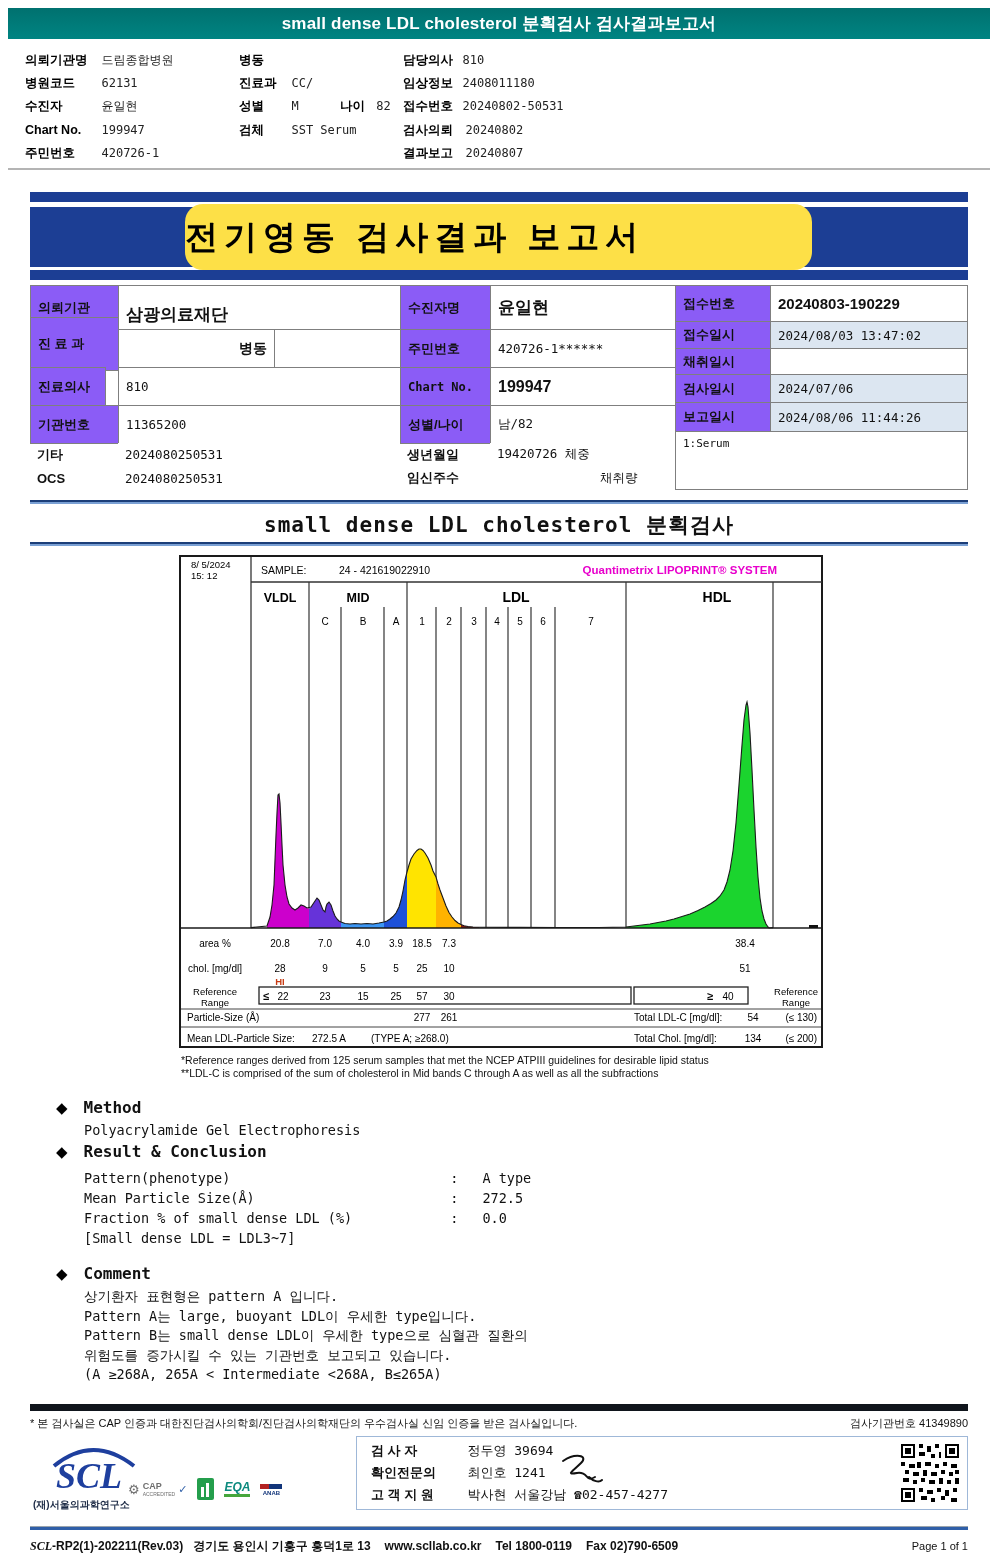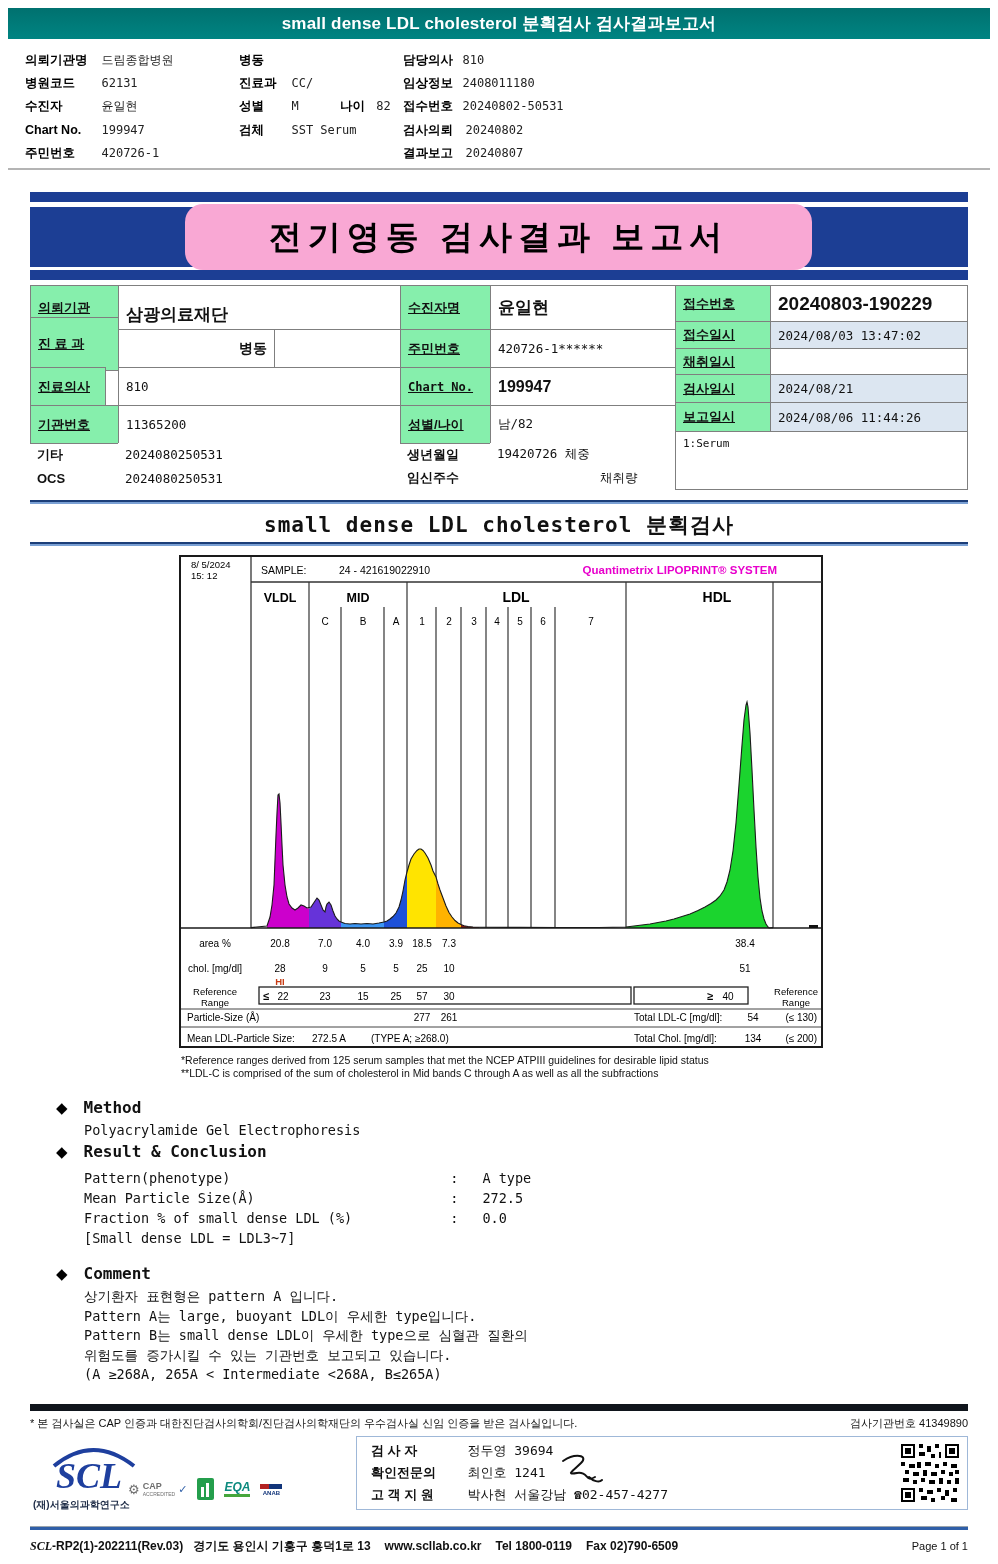--- a/index.html
+++ b/index.html
@@ -17,30 +17,30 @@
   .ph-col { position:absolute; top:45px; }
   .ph-row { position:absolute; white-space:nowrap; }
   .ph-label { font-weight:bold; font-size:12.5px; color:#000; display:inline-block; }
   .ph-value { font-size:12px; color:#222; font-family:"DejaVu Sans Mono", monospace; }
   .hdr-sep { left:8px; top:168px; width:982px; border-top:2px solid #b4b4b4; }
 
   
   .banner { left:30px; top:192px; width:938px; height:88px; }
   .banner .strip { position:absolute; left:0; width:938px; height:10px; background:#1c3e94; }
   .banner .band { position:absolute; left:0; top:15px; width:938px; height:60px; background:#1c3e94; }
-  .banner .window { position:absolute; left:155px; top:-3px; width:627px; height:66px; background:#f9a8d4;
-    border-radius:18px; display:flex; align-items:center; justify-content:center; }
+  .banner .window { position:absolute; left:155px; top:-3px; width:627px; height:66px; background:#fde047;
+    border-radius:18px; display:flex; align-items:center; }
   .banner-title { font-size:33px; font-weight:bold; letter-spacing:6px; color:#000;
     font-family:"Liberation Sans", sans-serif; }
 
   
   .itbl { left:30px; top:285px; width:938px; height:205px; font-size:13px; }
   .cell { position:absolute; border:1px solid #7f7f7f; display:flex; align-items:center;
     padding:0 7px; overflow:hidden; white-space:nowrap; }
-  .lab { background:#86efac; font-weight:bold;text-decoration:underline; }
+  .lab { background:#8b5cf6; font-weight:bold; }
   .val { background:#fff; font-family:"DejaVu Sans Mono", monospace; font-size:12.5px; }
   .val.blue { background:#dce6f1; }
   .nob { border:none; }
   .big { font-size:16px; font-weight:bold; font-family:"Liberation Sans", sans-serif; }
 
   .rule { left:30px; width:938px; height:4px; background:#1c3e79; border-bottom:2px solid #7aa0d4; }
   .sec-title { left:30px; top:511px; width:938px; text-align:center; font-weight:bold; font-size:21px;
     letter-spacing:1px; font-family:"DejaVu Sans Mono", monospace; }
 
   
@@ -230,40 +230,40 @@
     <div class="cell nob" style="left:370px;top:181px;width:91px;height:24px;font-weight:bold;">
         <span>임신주수</span>
       </div>
     <div class="cell nob val" style="left:460px;top:181px;width:186px;height:24px;padding-left:110px;">
         <span>채취량</span>
       </div>
 
     <div class="cell lab" style="left:645px;top:0;width:96px;height:37px;">
         <span>접수번호</span>
       </div>
-    <div class="cell val" style="left:740px;top:0;width:198px;height:37px;font-weight:bold;font-size:19px;font-family:'Liberation Sans',sans-serif;">
+    <div class="cell val" style="left:740px;top:0;width:198px;height:37px;font-weight:bold;font-size:15px;font-family:'Liberation Sans',sans-serif;">
         <span>20240803-190229</span>
       </div>
     <div class="cell lab" style="left:645px;top:36px;width:96px;height:28px;">
         <span>접수일시</span>
       </div>
     <div class="cell val blue" style="left:740px;top:36px;width:198px;height:28px;">
         <span>2024/08/03 13:47:02</span>
       </div>
     <div class="cell lab" style="left:645px;top:63px;width:96px;height:27px;">
         <span>채취일시</span>
       </div>
     <div class="cell val" style="left:740px;top:63px;width:198px;height:27px;">
         <span></span>
       </div>
     <div class="cell lab" style="left:645px;top:89px;width:96px;height:29px;">
         <span>검사일시</span>
       </div>
     <div class="cell val blue" style="left:740px;top:89px;width:198px;height:29px;">
-        <span>2024/08/21</span>
+        <span>2024/07/06</span>
       </div>
     <div class="cell lab" style="left:645px;top:117px;width:96px;height:30px;">
         <span>보고일시</span>
       </div>
     <div class="cell val blue" style="left:740px;top:117px;width:198px;height:30px;">
         <span>2024/08/06 11:44:26</span>
       </div>
     <div class="cell val" style="left:645px;top:146px;width:293px;height:59px;align-items:flex-start;padding-top:5px;font-size:11px;">
         <span>1:Serum</span>
       </div>

